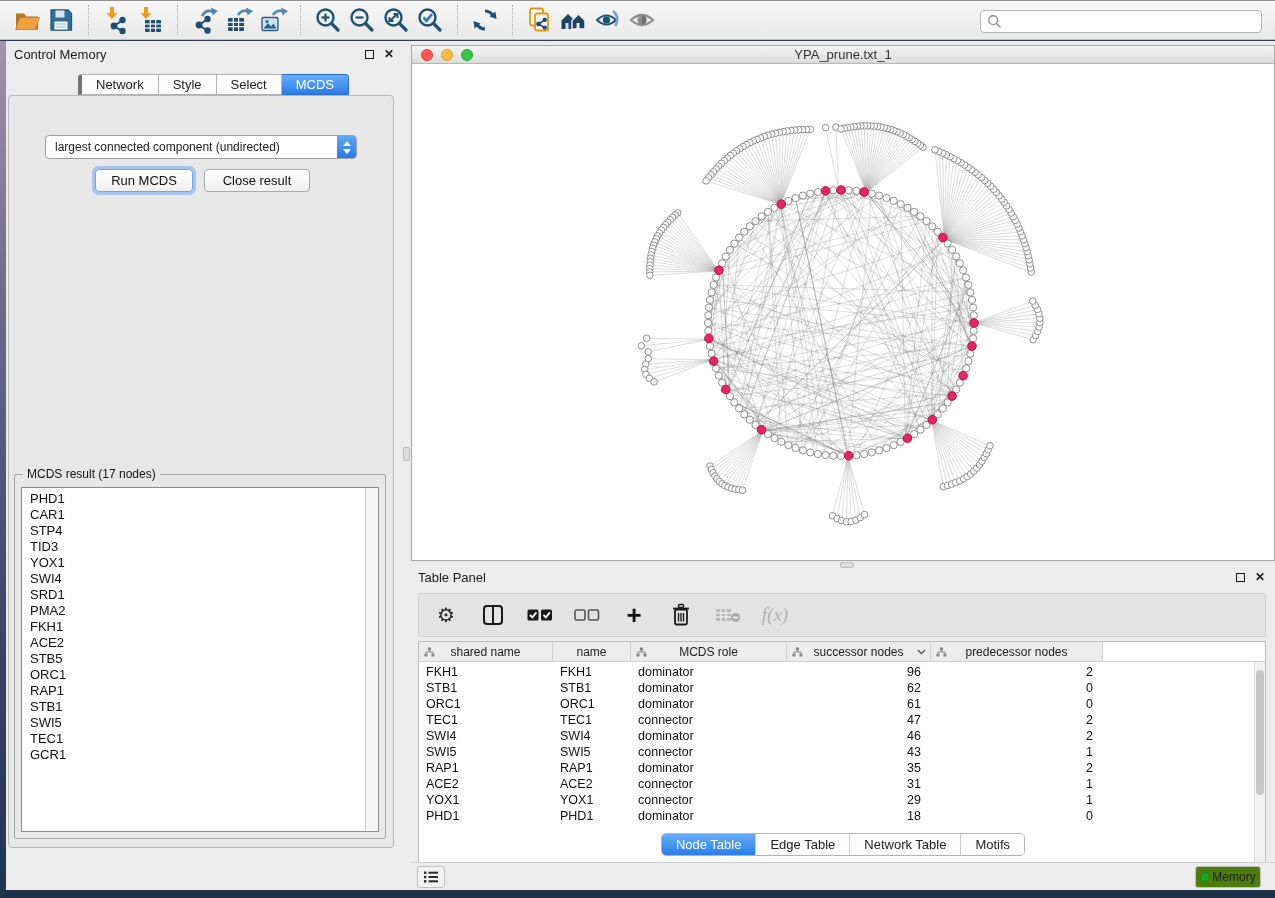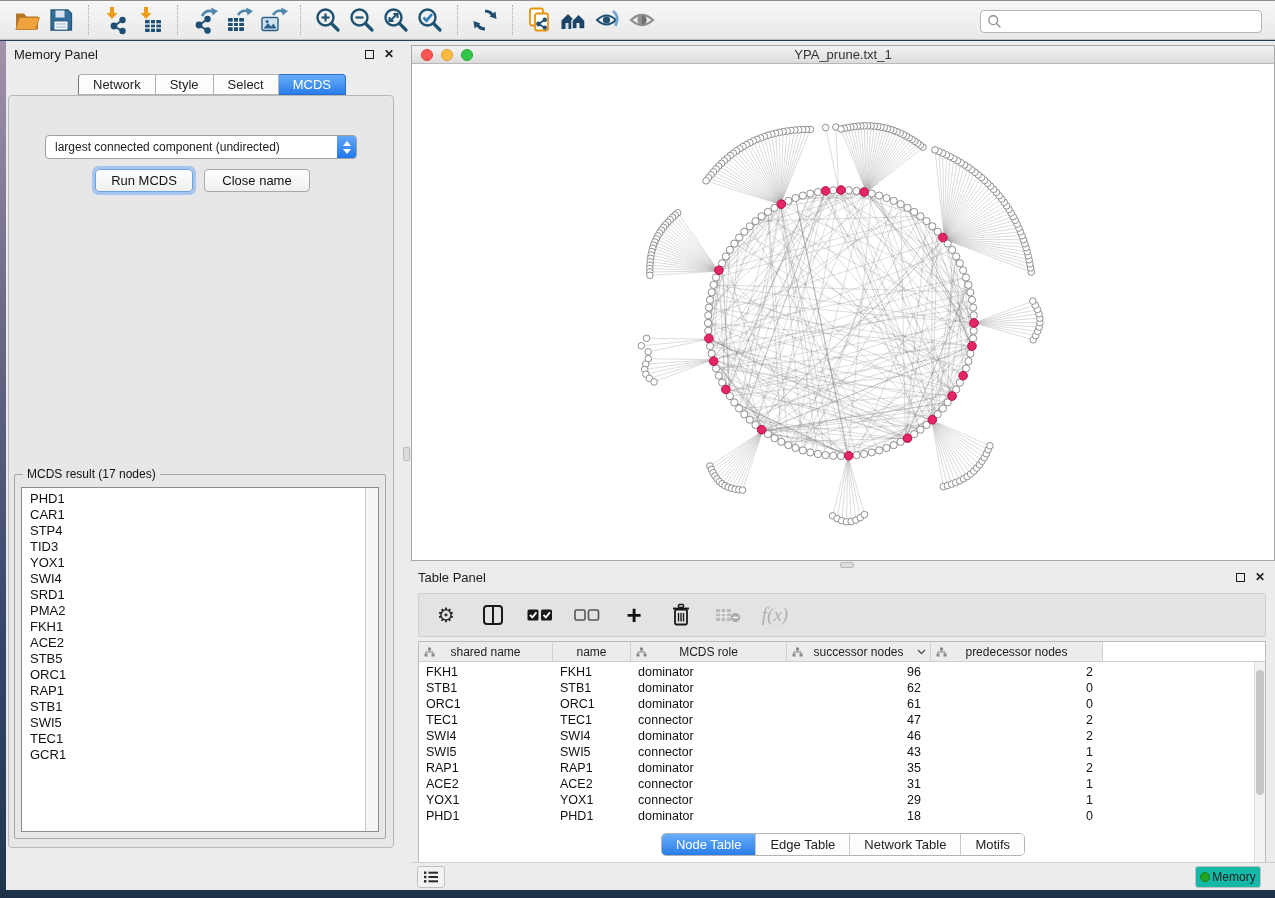--- a/index.html
+++ b/index.html
@@ -34,21 +34,21 @@
   .panel-titlebar { position:absolute; top:6px; left:8px; font-size:13px; color:#1c1c1c; }
   .win-icons { position:absolute; top:9px; display:flex; gap:10px; align-items:center; }
   .cp-winicons { right:8px; }
   .win-float { width:9px; height:9px; border:1.5px solid #1c1c1c; display:inline-block; }
   .win-close { font-size:12px; font-weight:700; color:#1c1c1c; line-height:9px; }
   .ctabs { position:absolute; left:72px; top:33px; display:flex; height:21px; }
   .ctab {
     padding:0 14px; display:flex; align-items:center; font-size:13px;
     background:#fdfdfd; border:1px solid #b3b3b3; border-left:none; color:#222;
   }
-  .ctab:first-child { border-left:1px solid #737373; border-radius:4px 0 0 0; }
+  .ctab:first-child { border-left:4px solid #737373; border-radius:4px 0 0 0; }
   .ctab:last-child { border-radius:0 4px 0 0; }
   .ctab.active { background:linear-gradient(#66aefa,#2a7de9); color:#fff; border-color:#2a6fd0; }
   .cp-content { position:absolute; left:2px; top:54px; width:386px; height:753px;
     background:#e7e7e7; border:1px solid #b8b8b8; border-radius:4px; }
   .opt-label { position:absolute; top:19px; left:0; width:100%; text-align:center; font-size:13px; }
   .dropdown { position:absolute; left:36px; top:39px; width:312px; height:24px;
     background:#fff; border:1px solid #a0a0a0; border-radius:4px; display:flex; align-items:center; }
   .dropdown .dd-text { flex:1; padding-left:9px; font-size:12px; white-space:nowrap; overflow:hidden; }
   .dd-stepper { width:19px; height:22px; margin-right:0px; border-radius:0 3px 3px 0;
     background:linear-gradient(#5fa7f7,#2478ee); display:flex; flex-direction:column; align-items:center; justify-content:center; gap:3px; }
@@ -110,21 +110,21 @@
   .tbl-scroll { position:absolute; right:0; top:20px; bottom:0; width:11px; background:#f2f2f2; border-left:1px solid #ddd; }
   .tbl-thumb { position:absolute; left:1px; top:8px; width:8px; height:125px; background:#c6c6c6; border-radius:4px; }
   .bottom-tabs { position:absolute; left:0; top:264px; width:100%; display:flex; justify-content:center; }
   .btabs { display:flex; height:23px; border:1px solid #b3b3b3; border-radius:5px; overflow:hidden; background:#fdfdfd; }
   .btab { padding:0 14px; display:flex; align-items:center; font-size:13px; color:#222; border-left:1px solid #c9c9c9; background:#fdfdfd; }
   .btab:first-child { border-left:none; }
   .btab.active { background:linear-gradient(#66aefa,#2a7de9); color:#fff; }
   
   .status-bar { position:absolute; left:0; top:821px; width:100%; height:28px; background:#ececec; border-top:1px solid #cfcfcf; }
   .status-left-btn { position:absolute; left:6px; top:3px; width:28px; height:22px; background:#f2f2f2; border:1px solid #c0c0c0; border-radius:3px; display:flex; align-items:center; justify-content:center; }
-  .memory-btn { position:absolute; right:14px; top:3px; width:66px; height:22px; background:#14b8a6; border:1px solid #c0c0c0; border-radius:3px; display:flex; align-items:center; justify-content:center; gap:2px; font-size:12px; color:#222; }
+  .memory-btn { position:absolute; right:14px; top:3px; width:66px; height:22px; background:#4d7c0f; border:1px solid #c0c0c0; border-radius:3px; display:flex; align-items:center; justify-content:center; gap:2px; font-size:12px; color:#222; }
   .mem-dot { width:10px; height:10px; border-radius:50%; background:#22a322; border:1px solid #178217; }
 </style>
 </head>
 <body>
 
 <div class="toolbar">
   <div class="tbtn">
     <svg width="30" height="30" viewBox="0 0 30 30">
       <path d="M4 8.5 h8 l2.5 3 H26 v13 H4 Z" fill="#b5762a"></path>
       <path d="M7.5 12.5 h20 l-4 12 H3.8 Z" fill="#f0a23f" stroke="#c07c20" stroke-width="0.8"></path>
@@ -274,41 +274,41 @@
     </svg>
     <input type="text" placeholder="" style="">
   </div>
 </div>
 
 <div class="left-strip"></div>
 
 <div class="main">
 
   <div class="control-panel">
-    <div class="panel-titlebar">Memory Panel</div>
+    <div class="panel-titlebar">Control Memory</div>
     <div class="win-icons cp-winicons">
       <span class="win-float"></span>
       <span class="win-close">✕</span>
     </div>
     <div class="ctabs">
         <div class="ctab">Network</div>
         <div class="ctab">Style</div>
         <div class="ctab">Select</div>
         <div class="ctab active">MCDS</div>
       </div>
     <div class="cp-content">
       <div class="dropdown">
         <span class="dd-text">largest connected component (undirected)</span>
         <span class="dd-stepper">
             <span class="dd-up"></span>
             <span class="dd-down"></span>
           </span>
       </div>
       <div class="btn btn-run">Run MCDS</div>
-      <div class="btn btn-closepanel">Close name</div>
+      <div class="btn btn-closepanel">Close result</div>
       <fieldset class="result-box">
         <legend>MCDS result (17 nodes)</legend>
         <div class="result-list">
           <div class="pad-top"></div>
           <div>
               <div class="result-item">PHD1</div>
               <div class="result-item">CAR1</div>
               <div class="result-item">STP4</div>
               <div class="result-item">TID3</div>
               <div class="result-item">YOX1</div>

